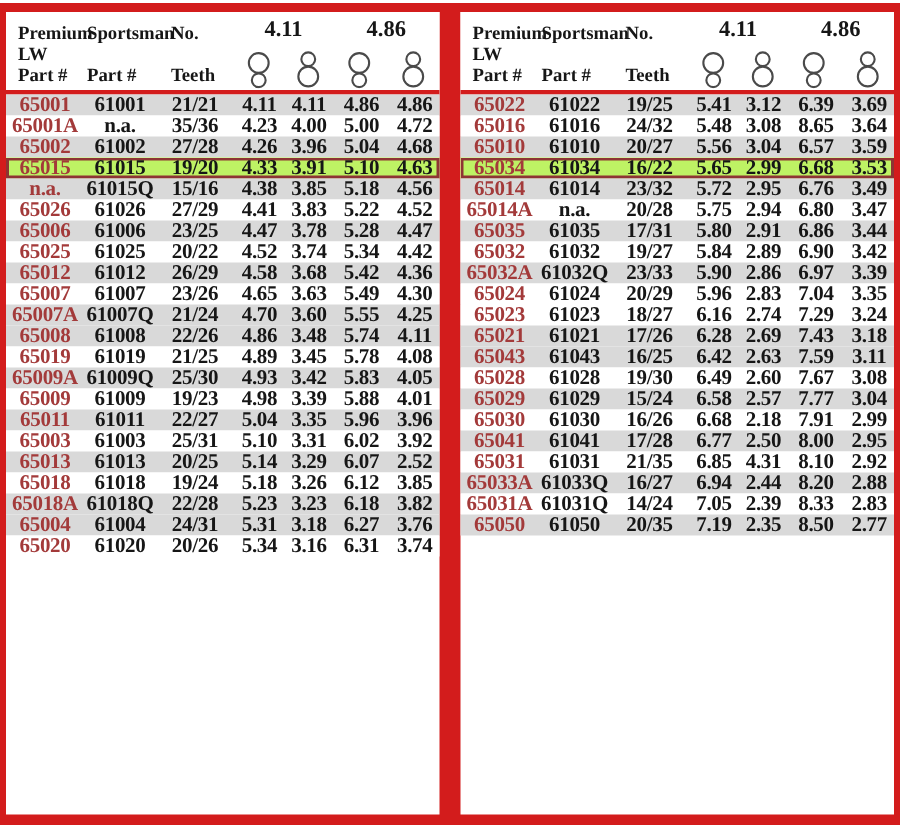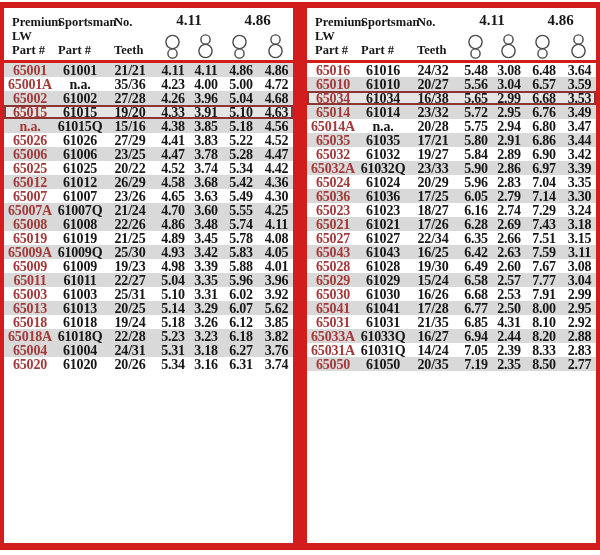--- a/index.html
+++ b/index.html
@@ -43,21 +43,21 @@
   .th-ratio .gear{justify-self:center;align-self:end;margin-bottom:1px;}
   .gear svg{display:block;}
   .gear circle{fill:none;stroke:var(--gear);stroke-width:1.4;}
 
   .tbody{display:block;}
   .row{
     display:grid;grid-template-columns:52px 48px 52px 34px 32px 38px 33px;
     height:14px;align-items:center;font-size:14px;background:#fff;
   }
   .row.stripe{background:var(--stripe);}
-  .row.highlight{background:#e5e5e5;box-shadow:inset 0 0 0 2px var(--hl);}
+  .row.highlight{background:#bef264;box-shadow:inset 0 0 0 2px var(--hl);}
   .cell{text-align:center;white-space:nowrap;letter-spacing:-0.2px;}
   .cell.c1{color:var(--maroon);}
 </style>
 </head>
 <body>
 
 <div class="page">
   <div class="tables">
 
     <section class="gear-table left">
@@ -262,21 +262,21 @@
     <span class="cell c6">6.02</span>
     <span class="cell c7">3.92</span>
   </div>
           <div class="row stripe">
     <span class="cell c1">65013</span>
     <span class="cell c2">61013</span>
     <span class="cell c3">20/25</span>
     <span class="cell c4">5.14</span>
     <span class="cell c5">3.29</span>
     <span class="cell c6">6.07</span>
-    <span class="cell c7">5.62</span>
+    <span class="cell c7">2.52</span>
   </div>
           <div class="row">
     <span class="cell c1">65018</span>
     <span class="cell c2">61018</span>
     <span class="cell c3">19/24</span>
     <span class="cell c4">5.18</span>
     <span class="cell c5">3.26</span>
     <span class="cell c6">6.12</span>
     <span class="cell c7">3.85</span>
   </div>
@@ -352,42 +352,51 @@
           </span>
           <span class="gear">
             <svg width="17" height="25" viewBox="0 0 17 25">
                 <circle cx="8.5" cy="5.5" r="4.6"></circle>
                 <circle cx="8.5" cy="17" r="6.6"></circle>
               </svg>
           </span>
         </div>
       </div>
       <div class="tbody" id="right-body">
+          <div class="row stripe">
+    <span class="cell c1">65022</span>
+    <span class="cell c2">61022</span>
+    <span class="cell c3">19/25</span>
+    <span class="cell c4">5.41</span>
+    <span class="cell c5">3.12</span>
+    <span class="cell c6">6.39</span>
+    <span class="cell c7">3.69</span>
+  </div>
           <div class="row">
     <span class="cell c1">65016</span>
     <span class="cell c2">61016</span>
     <span class="cell c3">24/32</span>
     <span class="cell c4">5.48</span>
     <span class="cell c5">3.08</span>
-    <span class="cell c6">6.48</span>
+    <span class="cell c6">8.65</span>
     <span class="cell c7">3.64</span>
   </div>
           <div class="row stripe">
     <span class="cell c1">65010</span>
     <span class="cell c2">61010</span>
     <span class="cell c3">20/27</span>
     <span class="cell c4">5.56</span>
     <span class="cell c5">3.04</span>
     <span class="cell c6">6.57</span>
     <span class="cell c7">3.59</span>
   </div>
           <div class="row highlight">
     <span class="cell c1">65034</span>
     <span class="cell c2">61034</span>
-    <span class="cell c3">16/38</span>
+    <span class="cell c3">16/22</span>
     <span class="cell c4">5.65</span>
     <span class="cell c5">2.99</span>
     <span class="cell c6">6.68</span>
     <span class="cell c7">3.53</span>
   </div>
           <div class="row stripe">
     <span class="cell c1">65014</span>
     <span class="cell c2">61014</span>
     <span class="cell c3">23/32</span>
     <span class="cell c4">5.72</span>
@@ -400,21 +409,21 @@
     <span class="cell c2">n.a.</span>
     <span class="cell c3">20/28</span>
     <span class="cell c4">5.75</span>
     <span class="cell c5">2.94</span>
     <span class="cell c6">6.80</span>
     <span class="cell c7">3.47</span>
   </div>
           <div class="row stripe">
     <span class="cell c1">65035</span>
     <span class="cell c2">61035</span>
-    <span class="cell c3">17/21</span>
+    <span class="cell c3">17/31</span>
     <span class="cell c4">5.80</span>
     <span class="cell c5">2.91</span>
     <span class="cell c6">6.86</span>
     <span class="cell c7">3.44</span>
   </div>
           <div class="row">
     <span class="cell c1">65032</span>
     <span class="cell c2">61032</span>
     <span class="cell c3">19/27</span>
     <span class="cell c4">5.84</span>
@@ -433,56 +442,38 @@
   </div>
           <div class="row">
     <span class="cell c1">65024</span>
     <span class="cell c2">61024</span>
     <span class="cell c3">20/29</span>
     <span class="cell c4">5.96</span>
     <span class="cell c5">2.83</span>
     <span class="cell c6">7.04</span>
     <span class="cell c7">3.35</span>
   </div>
-          <div class="row stripe">
-    <span class="cell c1">65036</span>
-    <span class="cell c2">61036</span>
-    <span class="cell c3">17/25</span>
-    <span class="cell c4">6.05</span>
-    <span class="cell c5">2.79</span>
-    <span class="cell c6">7.14</span>
-    <span class="cell c7">3.30</span>
-  </div>
           <div class="row">
     <span class="cell c1">65023</span>
     <span class="cell c2">61023</span>
     <span class="cell c3">18/27</span>
     <span class="cell c4">6.16</span>
     <span class="cell c5">2.74</span>
     <span class="cell c6">7.29</span>
     <span class="cell c7">3.24</span>
   </div>
           <div class="row stripe">
     <span class="cell c1">65021</span>
     <span class="cell c2">61021</span>
     <span class="cell c3">17/26</span>
     <span class="cell c4">6.28</span>
     <span class="cell c5">2.69</span>
     <span class="cell c6">7.43</span>
     <span class="cell c7">3.18</span>
   </div>
-          <div class="row">
-    <span class="cell c1">65027</span>
-    <span class="cell c2">61027</span>
-    <span class="cell c3">22/34</span>
-    <span class="cell c4">6.35</span>
-    <span class="cell c5">2.66</span>
-    <span class="cell c6">7.51</span>
-    <span class="cell c7">3.15</span>
-  </div>
           <div class="row stripe">
     <span class="cell c1">65043</span>
     <span class="cell c2">61043</span>
     <span class="cell c3">16/25</span>
     <span class="cell c4">6.42</span>
     <span class="cell c5">2.63</span>
     <span class="cell c6">7.59</span>
     <span class="cell c7">3.11</span>
   </div>
           <div class="row">
@@ -501,21 +492,21 @@
     <span class="cell c4">6.58</span>
     <span class="cell c5">2.57</span>
     <span class="cell c6">7.77</span>
     <span class="cell c7">3.04</span>
   </div>
           <div class="row">
     <span class="cell c1">65030</span>
     <span class="cell c2">61030</span>
     <span class="cell c3">16/26</span>
     <span class="cell c4">6.68</span>
-    <span class="cell c5">2.53</span>
+    <span class="cell c5">2.18</span>
     <span class="cell c6">7.91</span>
     <span class="cell c7">2.99</span>
   </div>
           <div class="row stripe">
     <span class="cell c1">65041</span>
     <span class="cell c2">61041</span>
     <span class="cell c3">17/28</span>
     <span class="cell c4">6.77</span>
     <span class="cell c5">2.50</span>
     <span class="cell c6">8.00</span>

